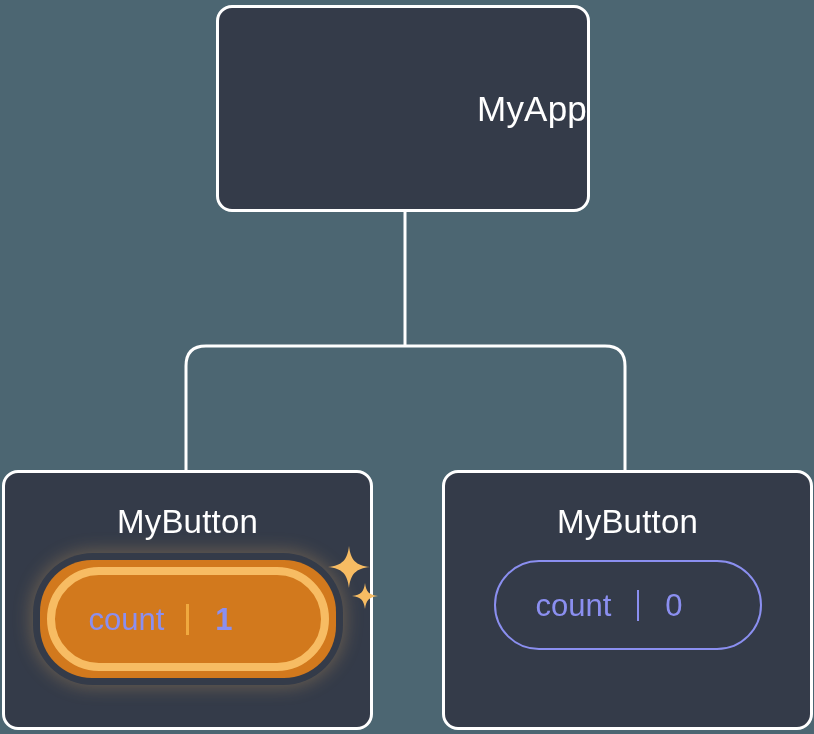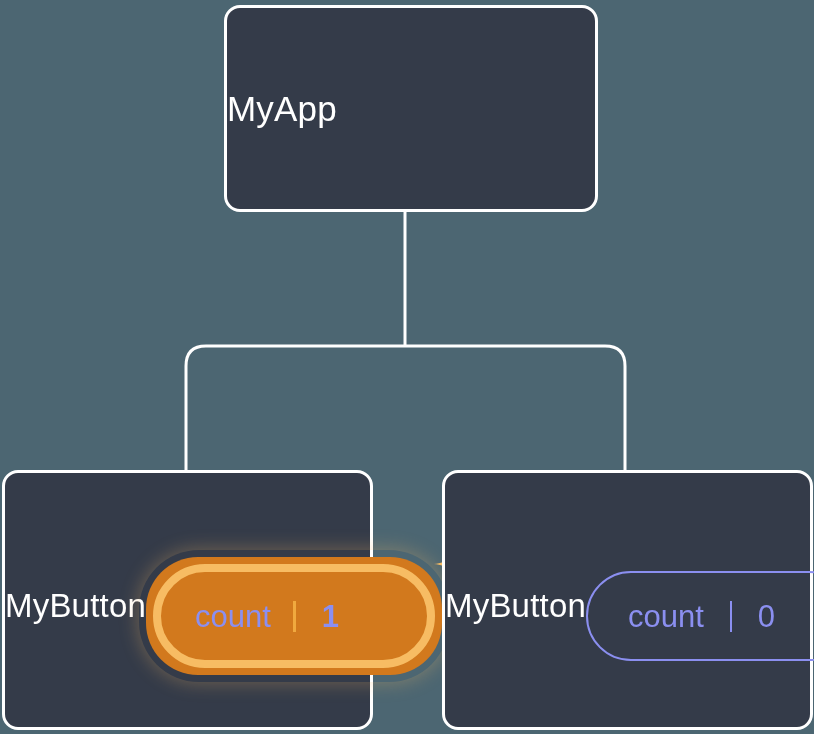--- a/index.html
+++ b/index.html
@@ -35,32 +35,33 @@
   
   .node {
     position:absolute;
     background:#343b49;
     border:3px solid #ffffff;
     border-radius:16px;
     z-index:2;
   }
 
   .node-root {
-    left:224px;
+    left:216px;
     top:5px;
     width:374px;
     height:207px;
     display:flex;
     align-items:center;
-    justify-content:flex-start;
+    justify-content:flex-end;
   }
 
   .node-child {
     height:260px;
     display:flex;
+    flex-direction:column;
     align-items:center;
     padding-top:32px;
   }
 
   .node-child-left {
     left:2px;
     top:470px;
     width:371px;
   }
 

